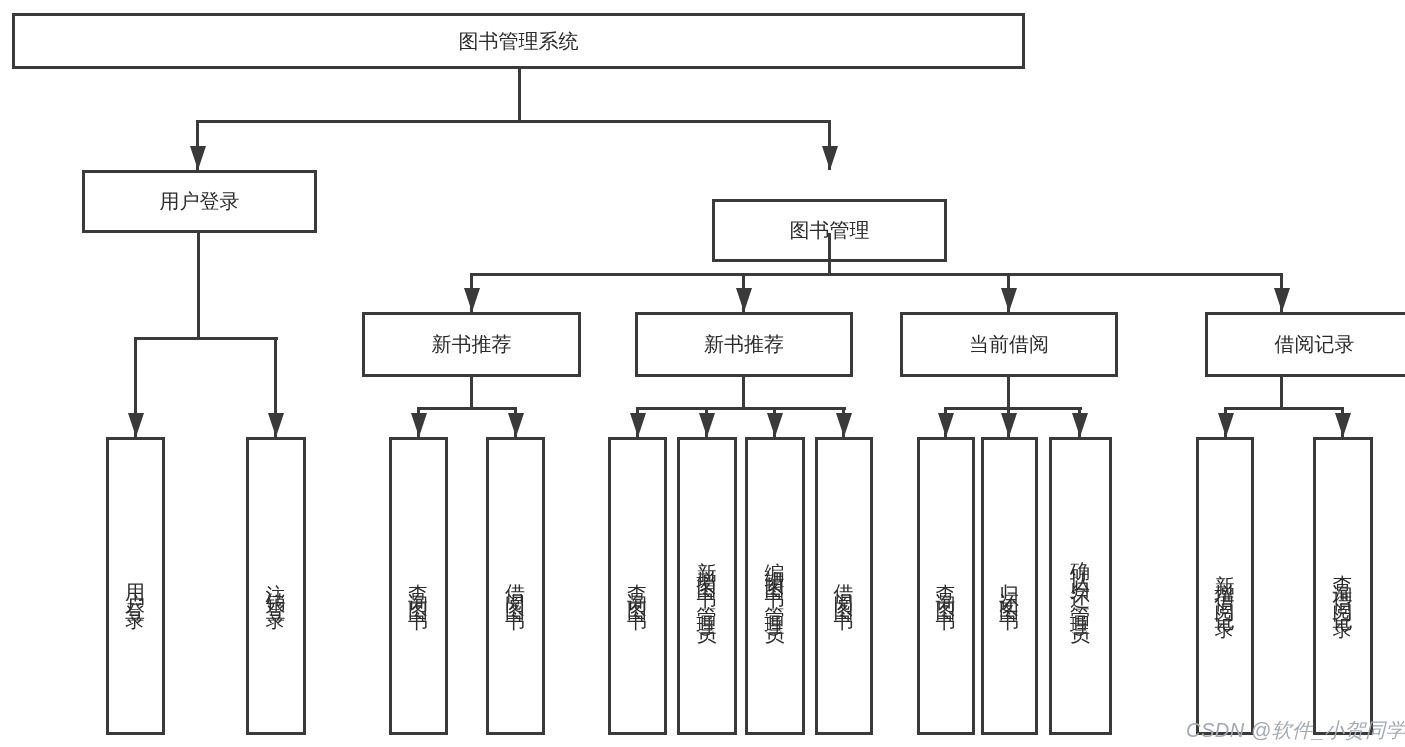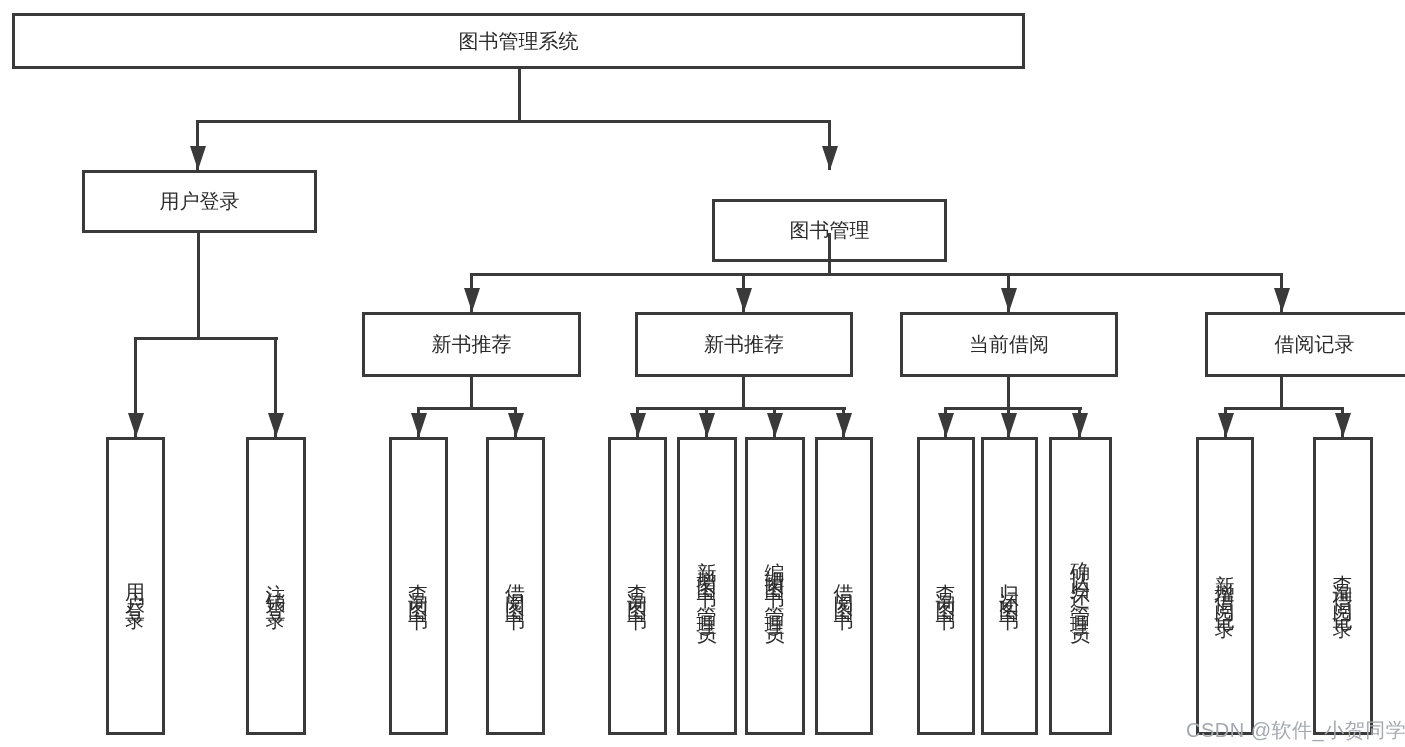--- a/index.html
+++ b/index.html
@@ -48,20 +48,21 @@
     border-right:8px solid transparent;
     border-top:24px solid var(--line);
   }
   .watermark{
     position:absolute;
     left:1186px;top:717px;
     font-size:20px;
     letter-spacing:0.5px;
     color:var(--watermark);
     white-space:nowrap;
+    font-style:italic;
   }
 </style>
 </head>
 <body>
 
 <div class="canvas">
 
   <div class="node" style="left:12px;top:13px;width:1013px;height:56px;">图书管理系统</div>
 
   <div class="node" style="left:82px;top:170px;width:235px;height:63px;">用户登录</div>

